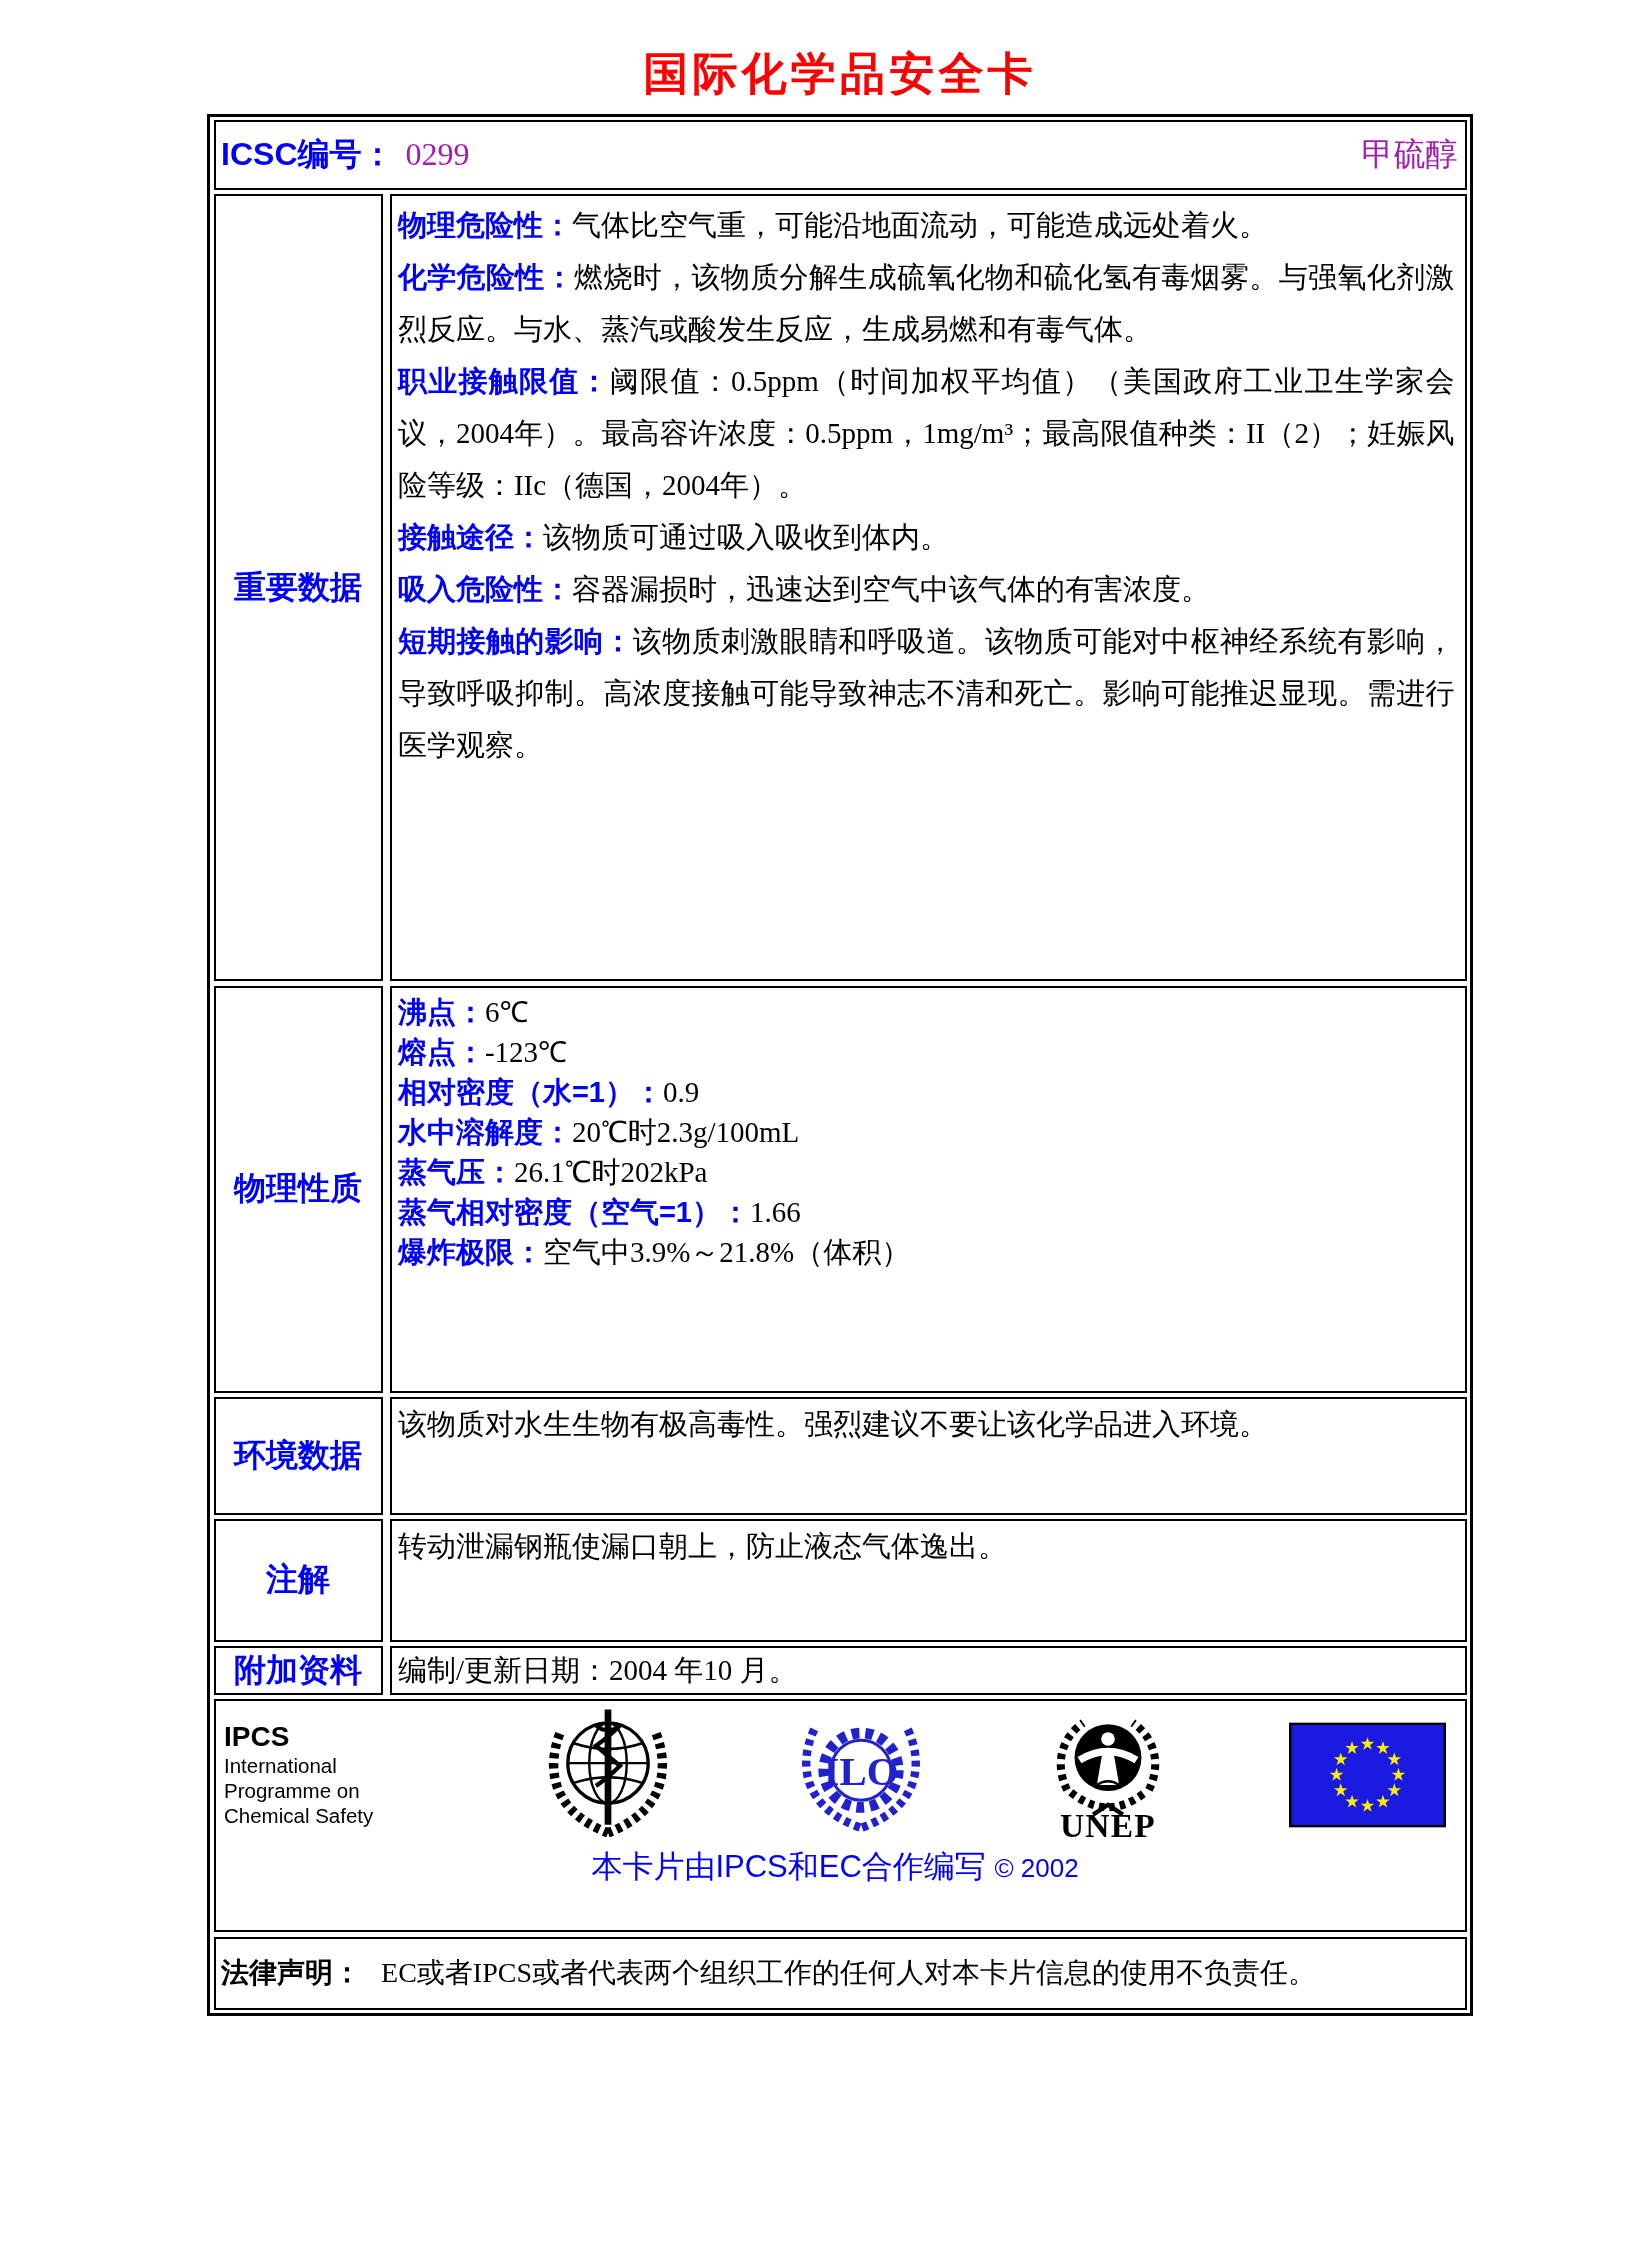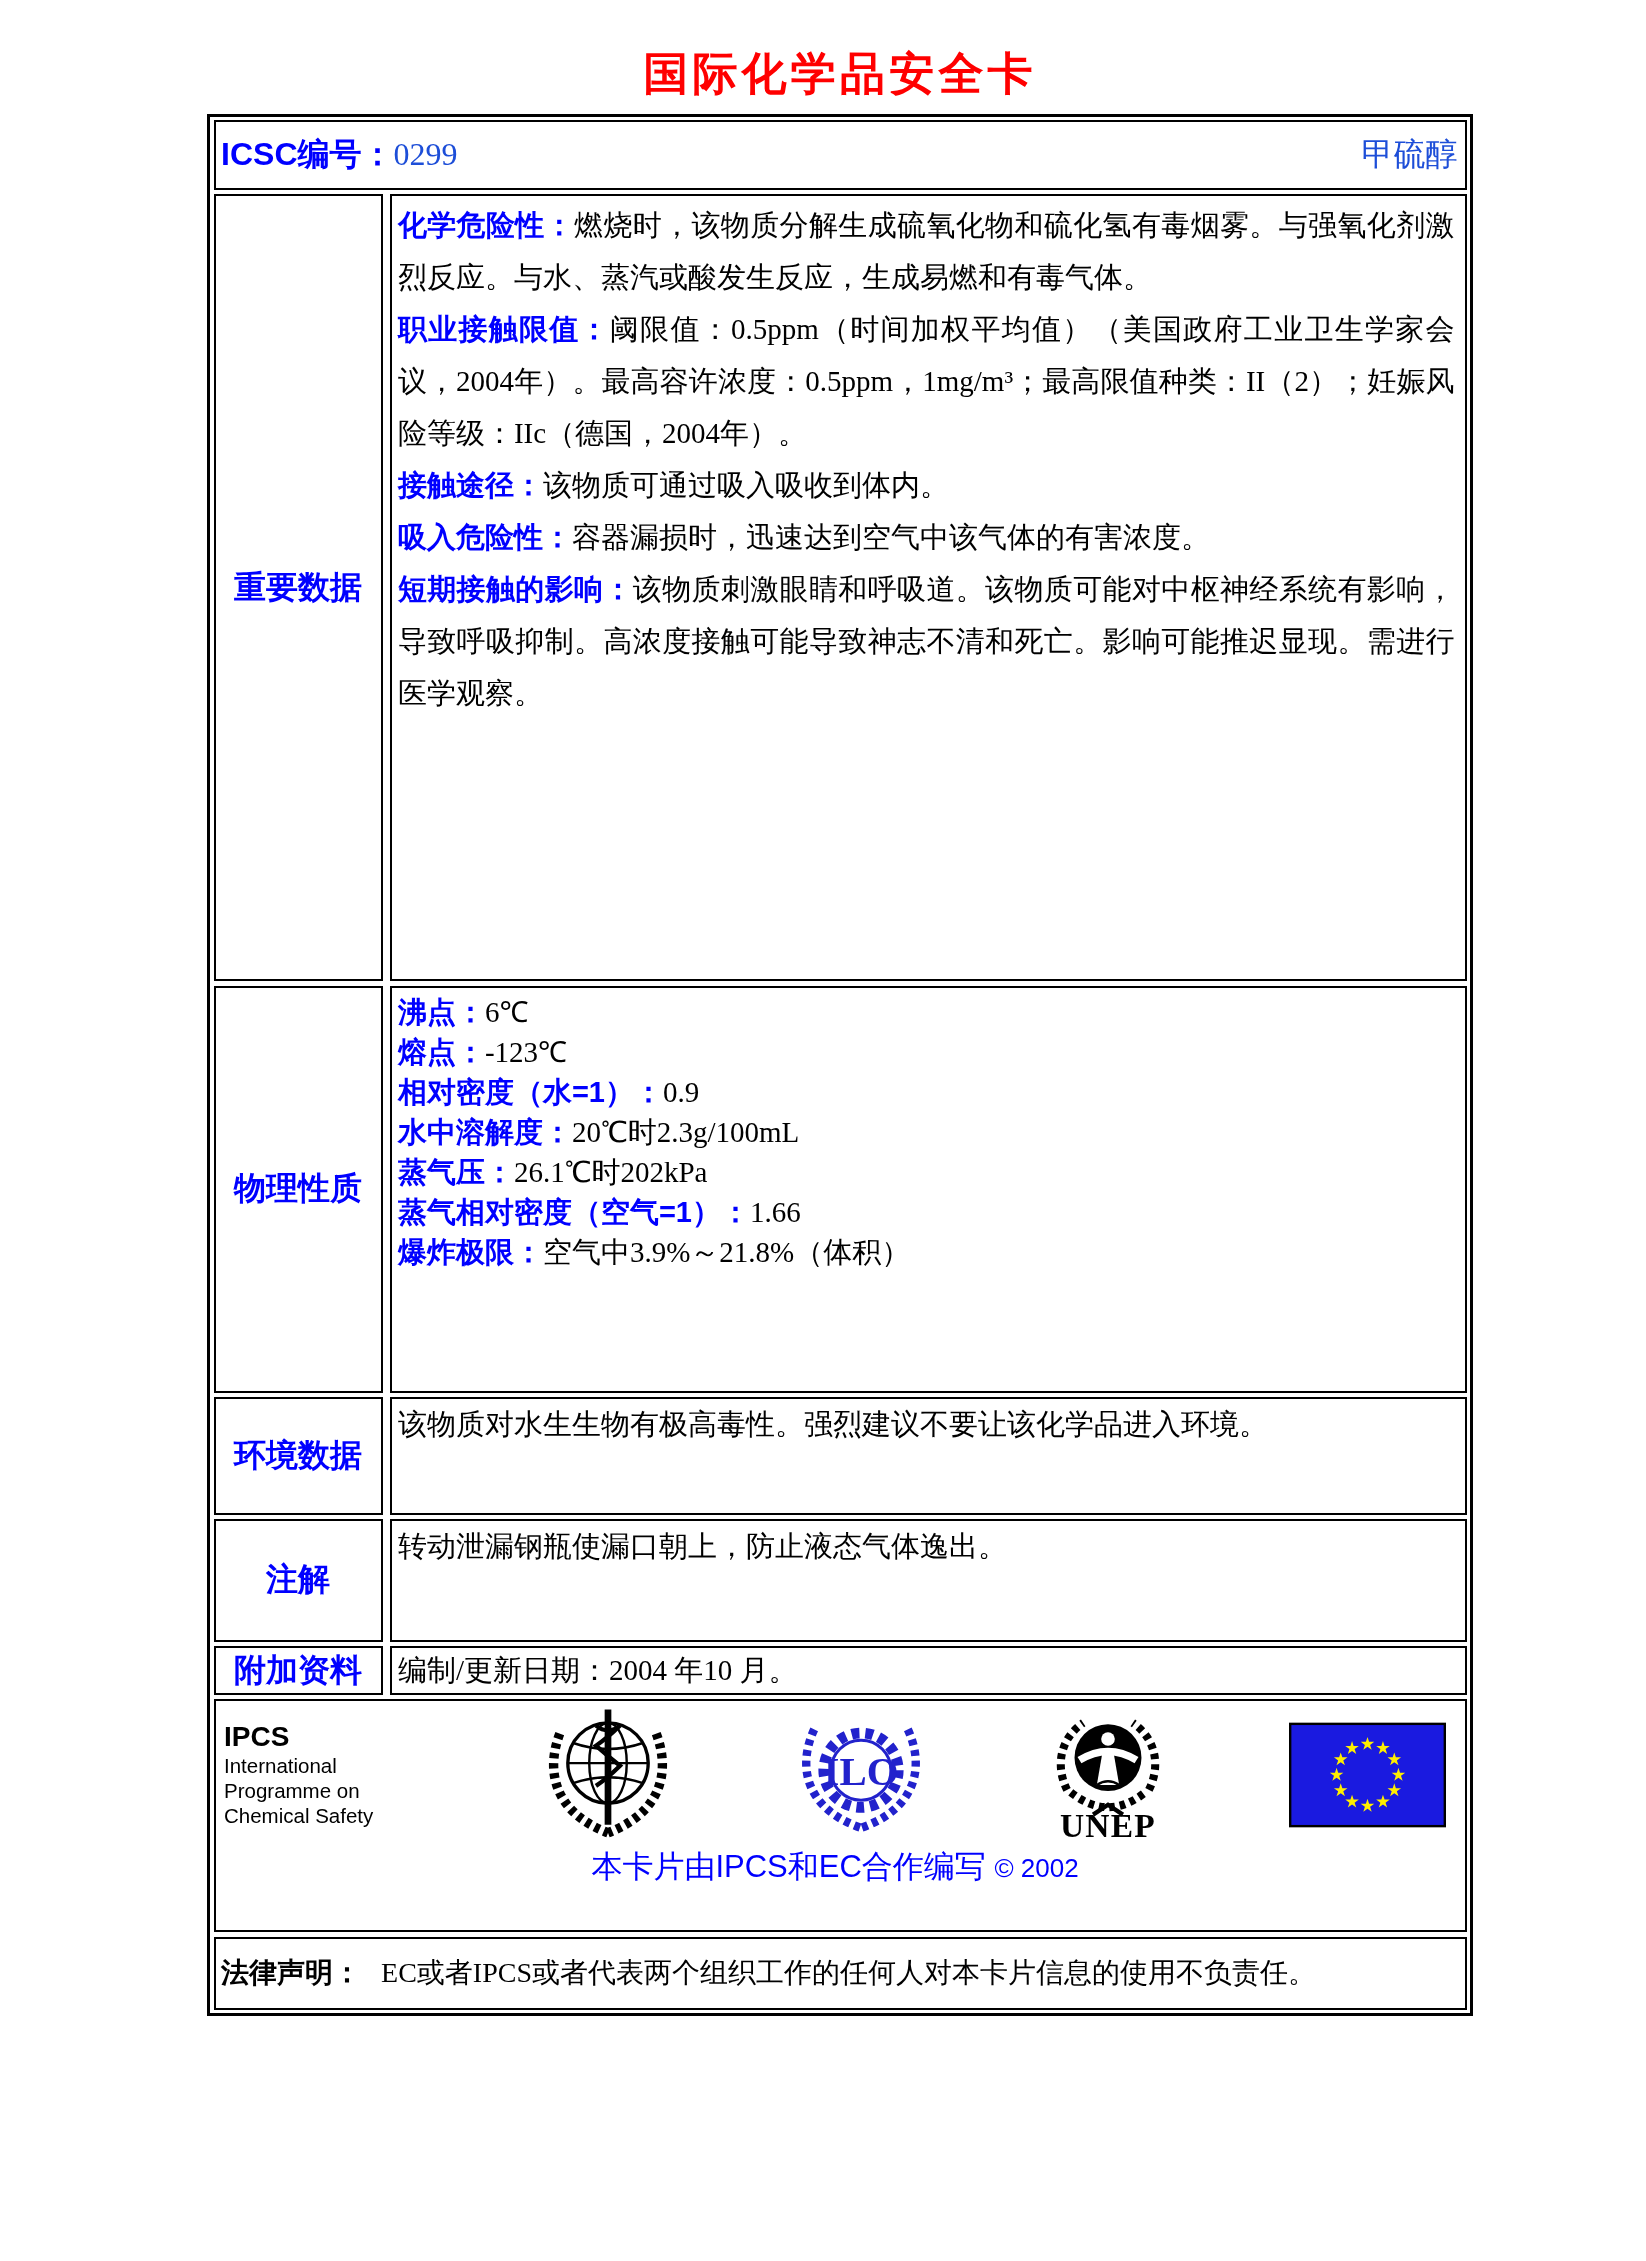--- a/index.html
+++ b/index.html
@@ -23,21 +23,21 @@
     flex:0 0 169px; display:flex; align-items:center; justify-content:center;
     color:#0000ff; font-weight:bold; font-size:32px;
     font-family:"Liberation Sans", sans-serif; text-align:center;
   }
   .content-cell { flex:1 1 auto; }
 
   
   .row-header { height:70px; }
   .header-cell { flex:1; display:flex; justify-content:space-between; align-items:center; padding:0 7px 0 5.6px; font-size:32px; }
   .blue-label { color:#0000ff; font-weight:bold; font-family:"Liberation Sans", sans-serif; }
-  .black-val { color:#1d4ed8; }
+  .black-val { color:#a21caf;margin-left:12px; }
 
   .row-important { height:787px; }
   .imp-content { padding:2.8px 10px 0 5.6px; font-size:29px; line-height:52px; text-align:justify; }
   .imp-content p { margin:0; }
 
   .row-physical { height:407px; }
   .phys-content { padding:4.2px 7px 0 5.6px; font-size:29px; line-height:40px; }
 
   .row-env { height:118px; }
   .row-notes { height:123px; }
@@ -73,20 +73,21 @@
       <span>
         <span class="blue-label">ICSC编号：</span><span class="black-val">0299</span>
       </span>
       <span class="black-val">甲硫醇</span>
     </div>
   </div>
 
   <div class="row row-important">
     <div class="cell label-cell">重要数据</div>
     <div class="cell content-cell imp-content">
+      <p><span class="blue-label">物理危险性：</span><span>气体比空气重，可能沿地面流动，可能造成远处着火。</span></p>
       <p><span class="blue-label">化学危险性：</span><span>燃烧时，该物质分解生成硫氧化物和硫化氢有毒烟雾。与强氧化剂激烈反应。与水、蒸汽或酸发生反应，生成易燃和有毒气体。</span></p>
       <p><span class="blue-label">职业接触限值：</span><span>阈限值：0.5ppm（时间加权平均值）（美国政府工业卫生学家会议，2004年）。最高容许浓度：0.5ppm，1mg/m³；最高限值种类：II（2）；妊娠风险等级：IIc（德国，2004年）。</span></p>
       <p><span class="blue-label">接触途径：</span><span>该物质可通过吸入吸收到体内。</span></p>
       <p><span class="blue-label">吸入危险性：</span><span>容器漏损时，迅速达到空气中该气体的有害浓度。</span></p>
       <p><span class="blue-label">短期接触的影响：</span><span>该物质刺激眼睛和呼吸道。该物质可能对中枢神经系统有影响，导致呼吸抑制。高浓度接触可能导致神志不清和死亡。影响可能推迟显现。需进行医学观察。</span></p>
     </div>
   </div>
 
   <div class="row row-physical">
     <div class="cell label-cell">物理性质</div>

